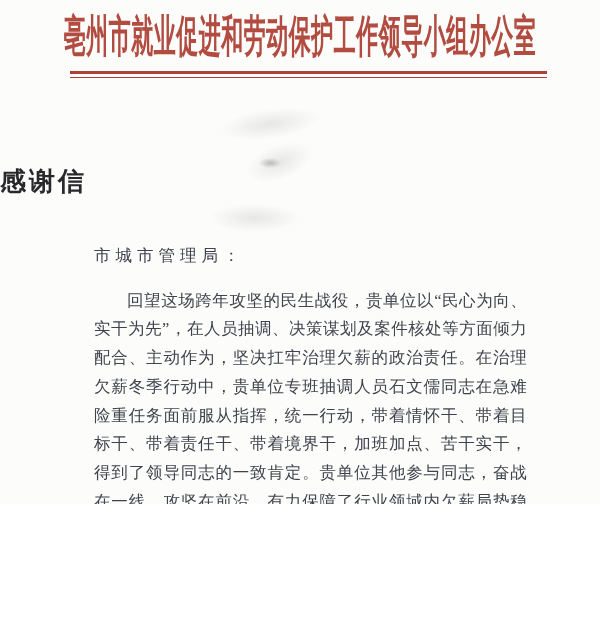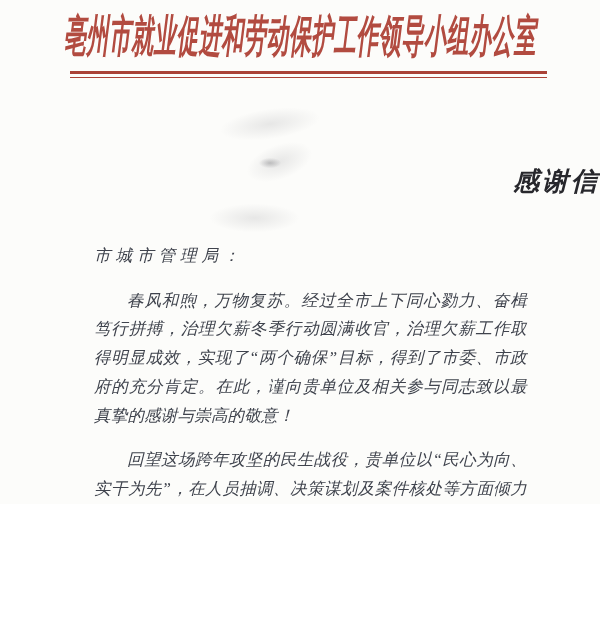--- a/index.html
+++ b/index.html
@@ -13,21 +13,20 @@
   body {
     width: 600px; height: 636px;
     background: #ffffff;
     font-family: "Liberation Serif", serif;
   }
   .page {
     position: relative;
     width: 600px; height: 504px;
     background: var(--paper, #fcfcfa);
     overflow: hidden;
-    font-style: italic;
   }
   .letterhead {
     position: absolute;
     top: 15px; left: 0; right: 0;
     text-align: center;
     font-family: "Liberation Serif", serif;
     font-weight: bold;
     font-size: 22px;
     line-height: 1;
     letter-spacing: 0.5px;
@@ -39,21 +38,21 @@
   .letterhead-rule {
     position: absolute;
     top: 71px; left: 70px;
     width: 477px; height: 3px;
     border-top: 3px solid var(--rule_red, #aa4237);
     border-bottom: 1px solid var(--rule_red, #aa4237);
   }
   .doc-title {
     position: absolute;
     top: 164px; left: 0; right: 0;
-    text-align: right;
+    text-align: left;
     font-family: "Liberation Sans", sans-serif;
     font-weight: bold;
     font-size: 26px;
     letter-spacing: 3px;
     color: var(--title_ink, #27272c);
   }
   .letter-body {
     position: absolute;
     top: 226px; left: 78px;
     width: 465px;
@@ -88,18 +87,17 @@
 
   <div class="smudge s1"></div>
   <div class="smudge s2"></div>
   <div class="smudge s3"></div>
   <div class="smudge s4"></div>
 
   <div class="doc-title">感谢信</div>
 
   <div class="letter-body">
     <p class="salutation">市城市管理局：</p>
-    <p>春风和煦，万物复苏。经过全市上下同心勠力、奋楫笃行拼搏，治理欠薪冬季行动圆满收官，治理欠薪工作取得明显成效，实现了“两个确保”目标，得到了市委、市政府的充分肯定。在此，谨向贵单位及相关参与同志致以最真挚的感谢与崇高的敬意！</p>
     <p>回望这场跨年攻坚的民生战役，贵单位以“民心为向、实干为先”，在人员抽调、决策谋划及案件核处等方面倾力配合、主动作为，坚决扛牢治理欠薪的政治责任。在治理欠薪冬季行动中，贵单位专班抽调人员石文儒同志在急难险重任务面前服从指挥，统一行动，带着情怀干、带着目标干、带着责任干、带着境界干，加班加点、苦干实干，得到了领导同志的一致肯定。贵单位其他参与同志，奋战在一线、攻坚在前沿，有力保障了行业领域内欠薪局势稳定。再次向贵单位表示衷心的感谢！</p>
 
   </div>
 
 </div>
 
 </body></html>

